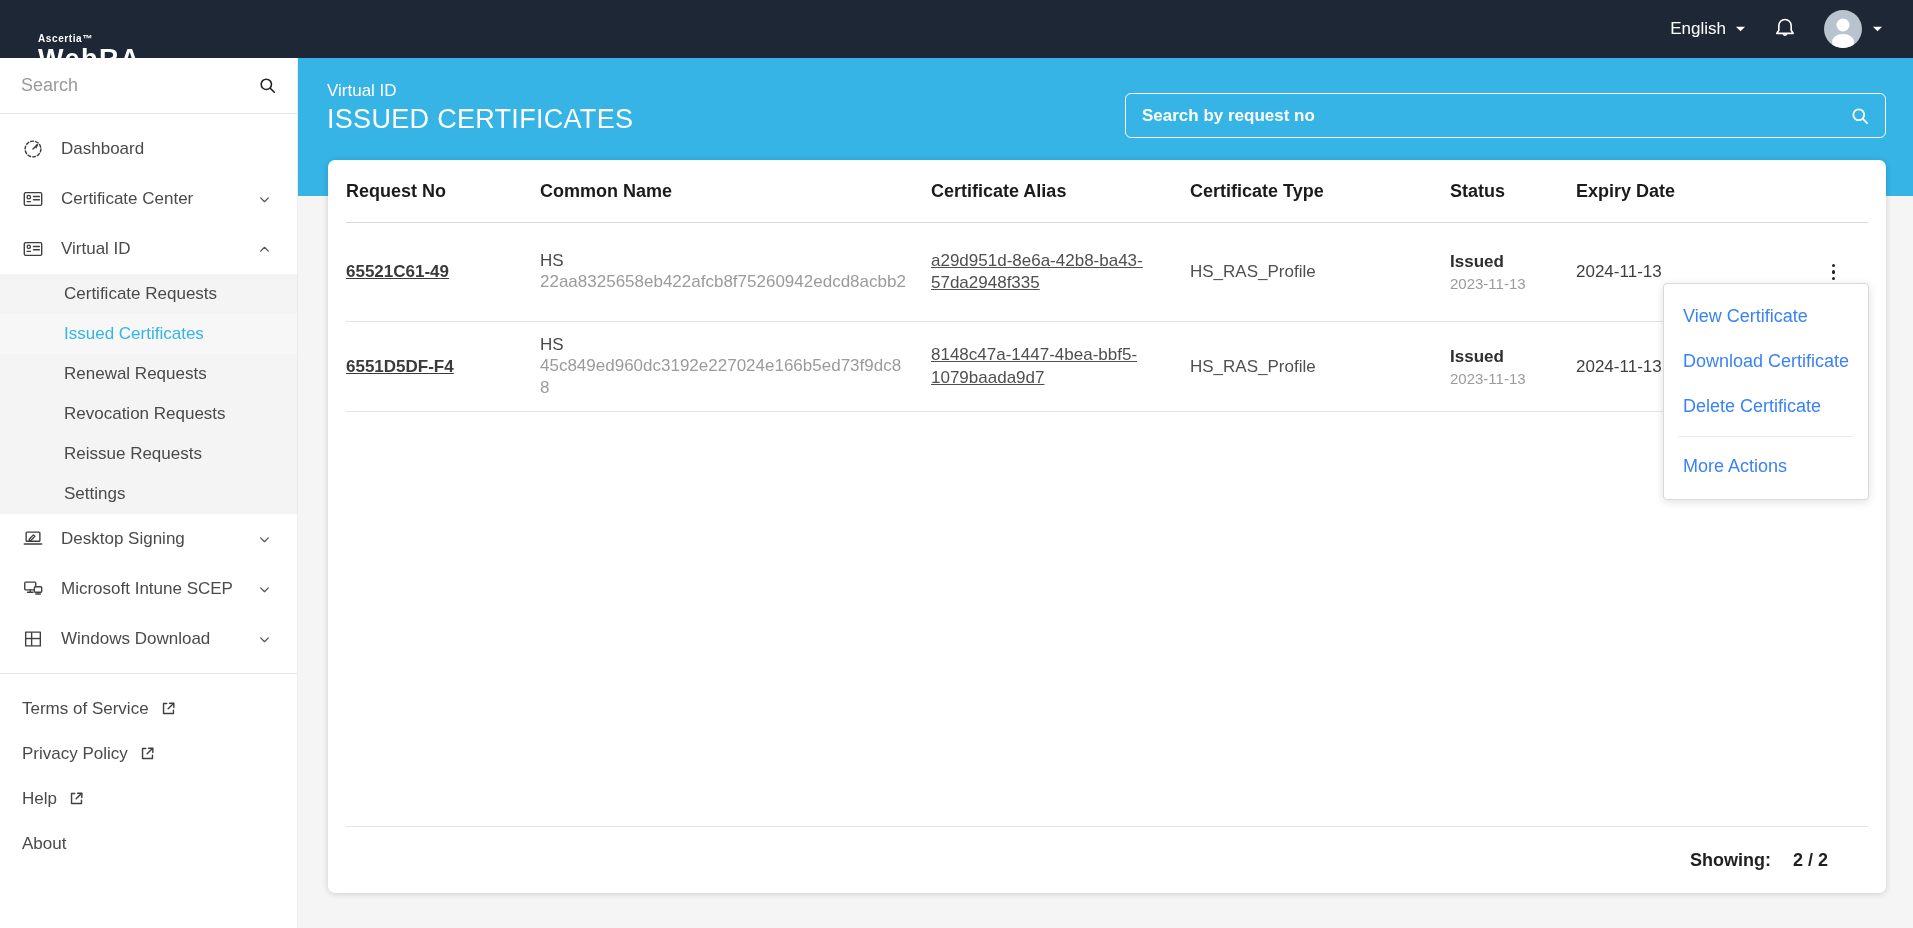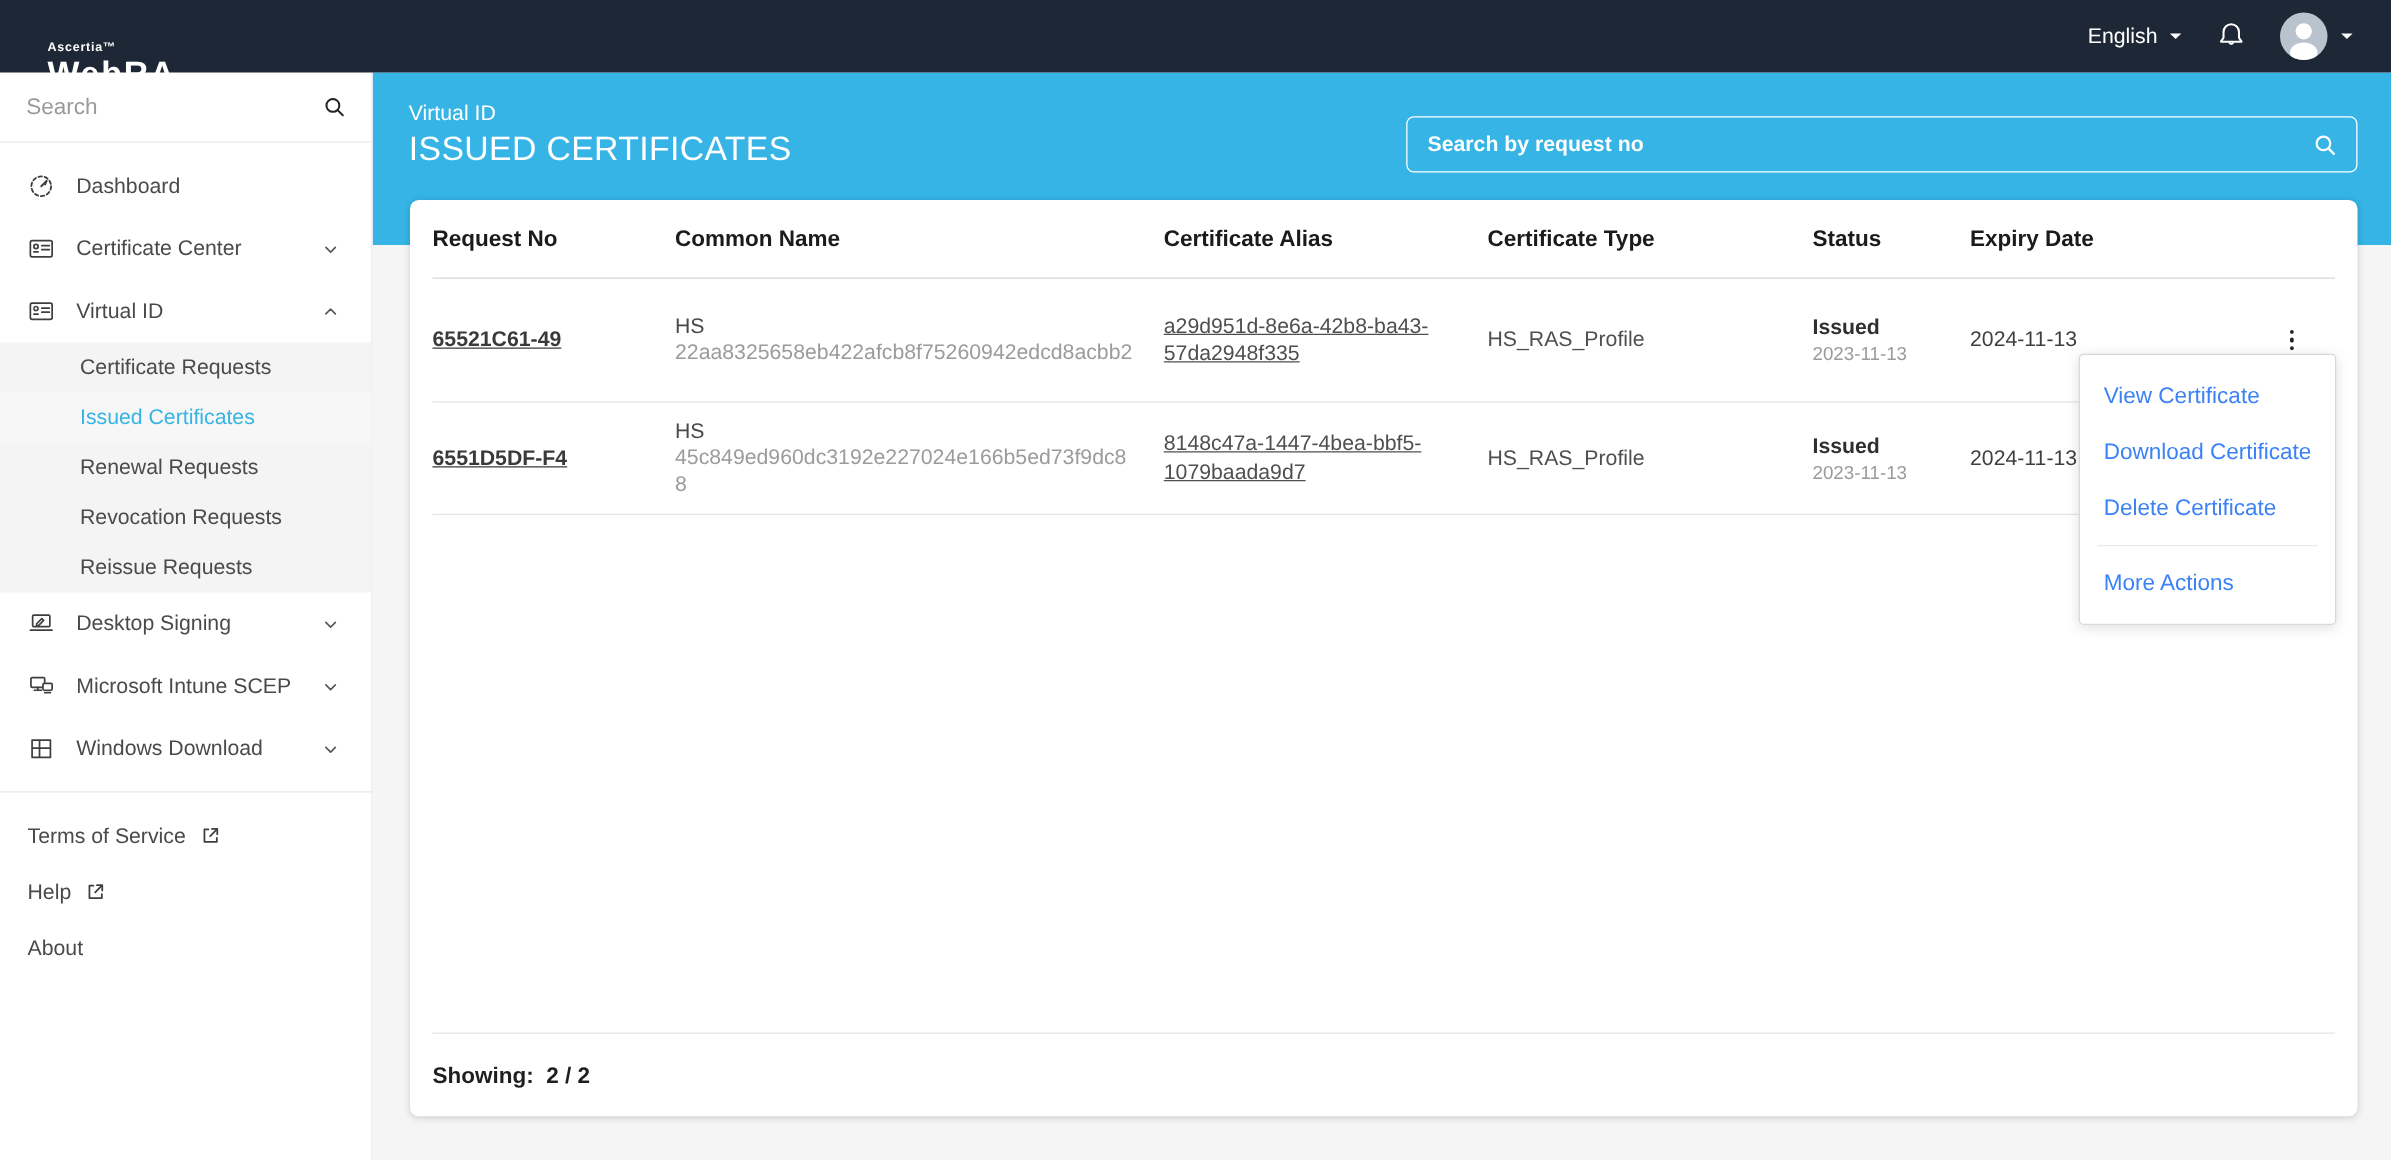--- a/index.html
+++ b/index.html
@@ -58,21 +58,21 @@
   .req-link { color:#3a3a3a; text-decoration:underline; font-weight:600; cursor:pointer; }
   .cn-prefix { color:#4a4a4a; }
   .cn-hash { color:#9b9b9b; width:368px; word-break:break-all; line-height:1.27; }
   .alias-val { width:215px; line-height:1.3; color:#4f4f4f;text-decoration:underline; }
   .status-main { font-weight:700; color:#2f2f2f; }
   .status-date { font-size:15px; color:#9b9b9b; margin-top:3px; }
   .exp-val { color:#3f3f3f; }
   .kebab { display:flex; flex-direction:column; gap:3px; cursor:pointer; padding:4px 6px; }
   .kebab i { width:3.5px; height:3.5px; border-radius:50%; background:#222; }
   .tfill { flex:1; }
-  .tfoot { height:67px; border-top:1px solid #e5e5e5; display:flex; align-items:center; padding-right:40px; gap:10px; font-size:18px; font-weight:700; color:#1f1f1f; }
+  .tfoot { height:67px; border-top:1px solid #e5e5e5; display:flex; align-items:center; justify-content:flex-end; padding-right:40px; gap:22px; font-size:18px; font-weight:700; color:#1f1f1f; }
 
   
   .ctx-menu { position:absolute; left:1663px; top:283px; width:206px; background:#fff; border:1px solid #d9d9d9; border-radius:4px; box-shadow:0 2px 10px rgba(0,0,0,.12); padding:10px 0; z-index:60; }
   .ctx-item { padding:12px 19px; font-size:18px; color:#3b82f6; cursor:pointer; white-space:nowrap; }
   .ctx-divider { border-top:1px solid #e7ebee; margin:7px 14px; }
 
   svg { display:block; }
 </style>
 </head>
 <body>
@@ -172,20 +172,23 @@
         </div>
       <div class="sub-item">
           <span>Renewal Requests</span>
         </div>
       <div class="sub-item">
           <span>Revocation Requests</span>
         </div>
       <div class="sub-item">
           <span>Reissue Requests</span>
         </div>
+      <div class="sub-item">
+          <span>Settings</span>
+        </div>
     </div>
 
     <div class="nav-item">
       <span class="nicon">
         <svg width="22" height="22" viewBox="0 0 24 24" fill="none" stroke="currentColor" stroke-width="1.5" stroke-linecap="round" stroke-linejoin="round">
             <rect x="4.5" y="4.5" width="15" height="10" rx="1"></rect>
             <path d="M2.5 17.5 h19"></path>
             <path d="M8 12 l4.5-4.5 1.6 1.6 L9.6 13.6 8 14 z"></path>
           </svg>
       </span>
@@ -224,20 +227,28 @@
       <svg class="chev" viewBox="0 0 24 24" fill="none" stroke="currentColor" stroke-width="2.4" stroke-linecap="round" stroke-linejoin="round">
           <polyline points="5 9 12 16 19 9"></polyline>
         </svg>
     </div>
 
     <div class="side-divider"></div>
 
     <div class="side-links">
       <div class="side-link">
         <span>Terms of Service</span>
+        <svg class="ext-icon" viewBox="0 0 24 24" fill="none" stroke="currentColor" stroke-width="2" stroke-linecap="round" stroke-linejoin="round">
+            <path d="M9.5 5 H5 v14 h14 v-4.5"></path>
+            <path d="M13.5 4.5 H19.5 V10.5"></path>
+            <line x1="19" y1="5" x2="11.5" y2="12.5"></line>
+          </svg>
+      </div>
+      <div class="side-link">
+        <span>Privacy Policy</span>
         <svg class="ext-icon" viewBox="0 0 24 24" fill="none" stroke="currentColor" stroke-width="2" stroke-linecap="round" stroke-linejoin="round">
             <path d="M9.5 5 H5 v14 h14 v-4.5"></path>
             <path d="M13.5 4.5 H19.5 V10.5"></path>
             <line x1="19" y1="5" x2="11.5" y2="12.5"></line>
           </svg>
       </div>
       <div class="side-link">
         <span>Help</span>
         <svg class="ext-icon" viewBox="0 0 24 24" fill="none" stroke="currentColor" stroke-width="2" stroke-linecap="round" stroke-linejoin="round">
             <path d="M9.5 5 H5 v14 h14 v-4.5"></path>

